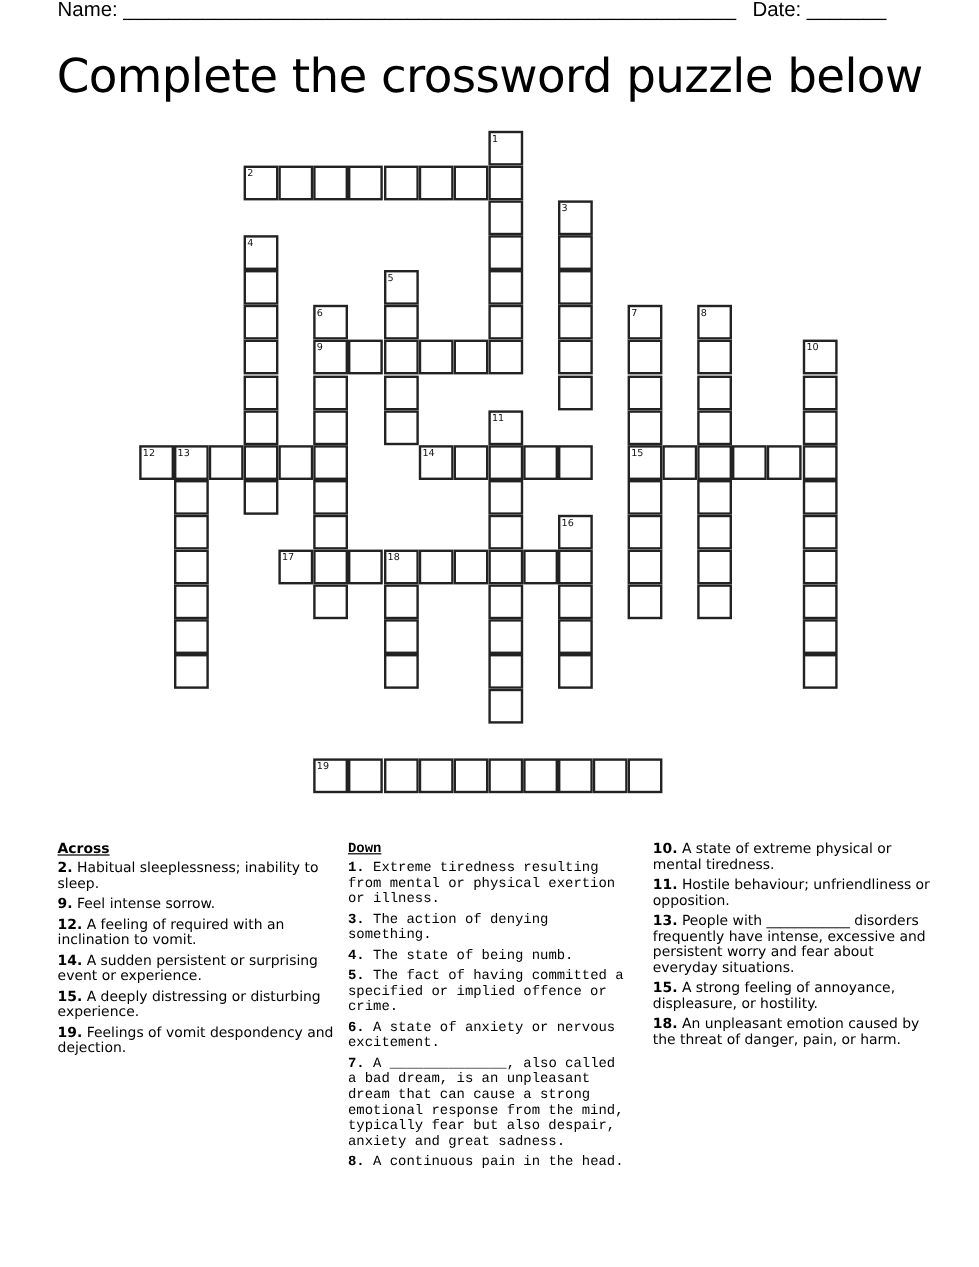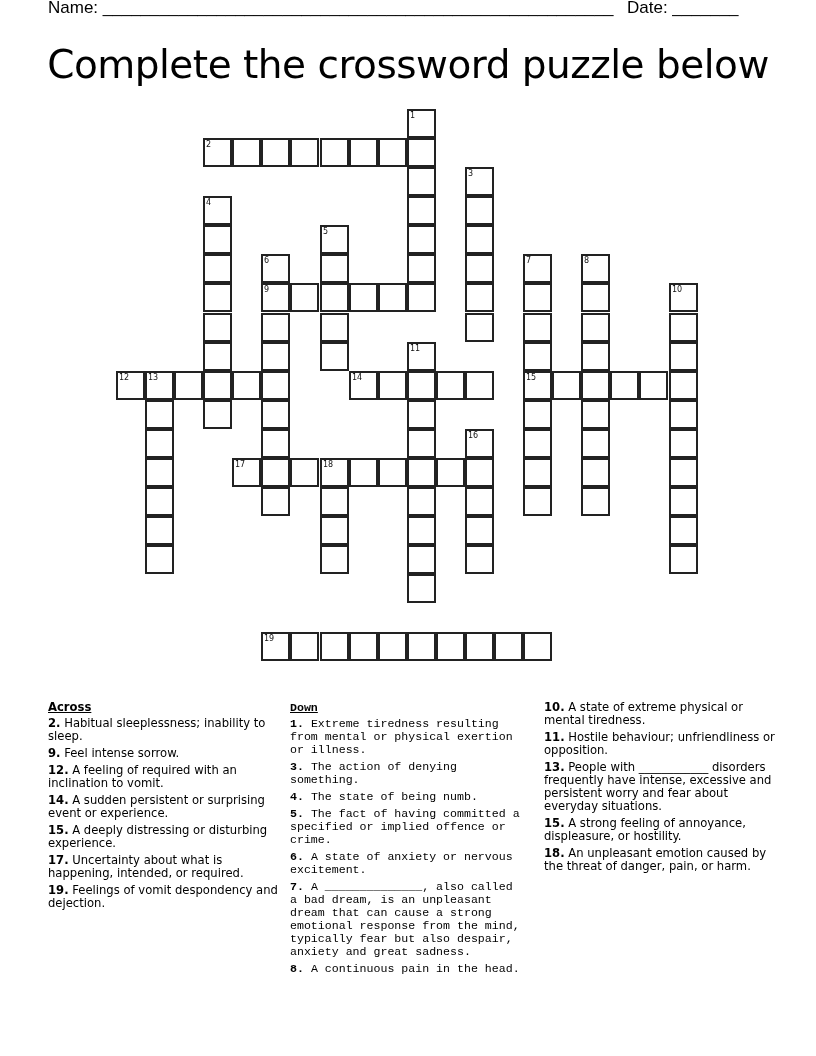--- a/index.html
+++ b/index.html
@@ -190,21 +190,20 @@
   </div>
 
 <div class="clues" id="col-across">
   <div class="hd">Across</div>
   <div>
       <div class="clue"><b>2.</b><span> Habitual sleeplessness; inability to sleep.</span></div>
       <div class="clue"><b>9.</b><span> Feel intense sorrow.</span></div>
       <div class="clue"><b>12.</b><span> A feeling of required with an inclination to vomit.</span></div>
       <div class="clue"><b>14.</b><span> A sudden persistent or surprising event or experience.</span></div>
       <div class="clue"><b>15.</b><span> A deeply distressing or disturbing experience.</span></div>
-      <div class="clue"><b>17.</b><span> Uncertainty about what is happening, intended, or required.</span></div>
       <div class="clue"><b>19.</b><span> Feelings of vomit despondency and dejection.</span></div>
     </div>
 </div>
 <div class="clues" id="col-down">
   <div class="hd">Down</div>
   <div>
       <div class="clue"><b>1.</b><span> Extreme tiredness resulting from mental or physical exertion or illness.</span></div>
       <div class="clue"><b>3.</b><span> The action of denying something.</span></div>
       <div class="clue"><b>4.</b><span> The state of being numb.</span></div>
       <div class="clue"><b>5.</b><span> The fact of having committed a specified or implied offence or crime.</span></div>

